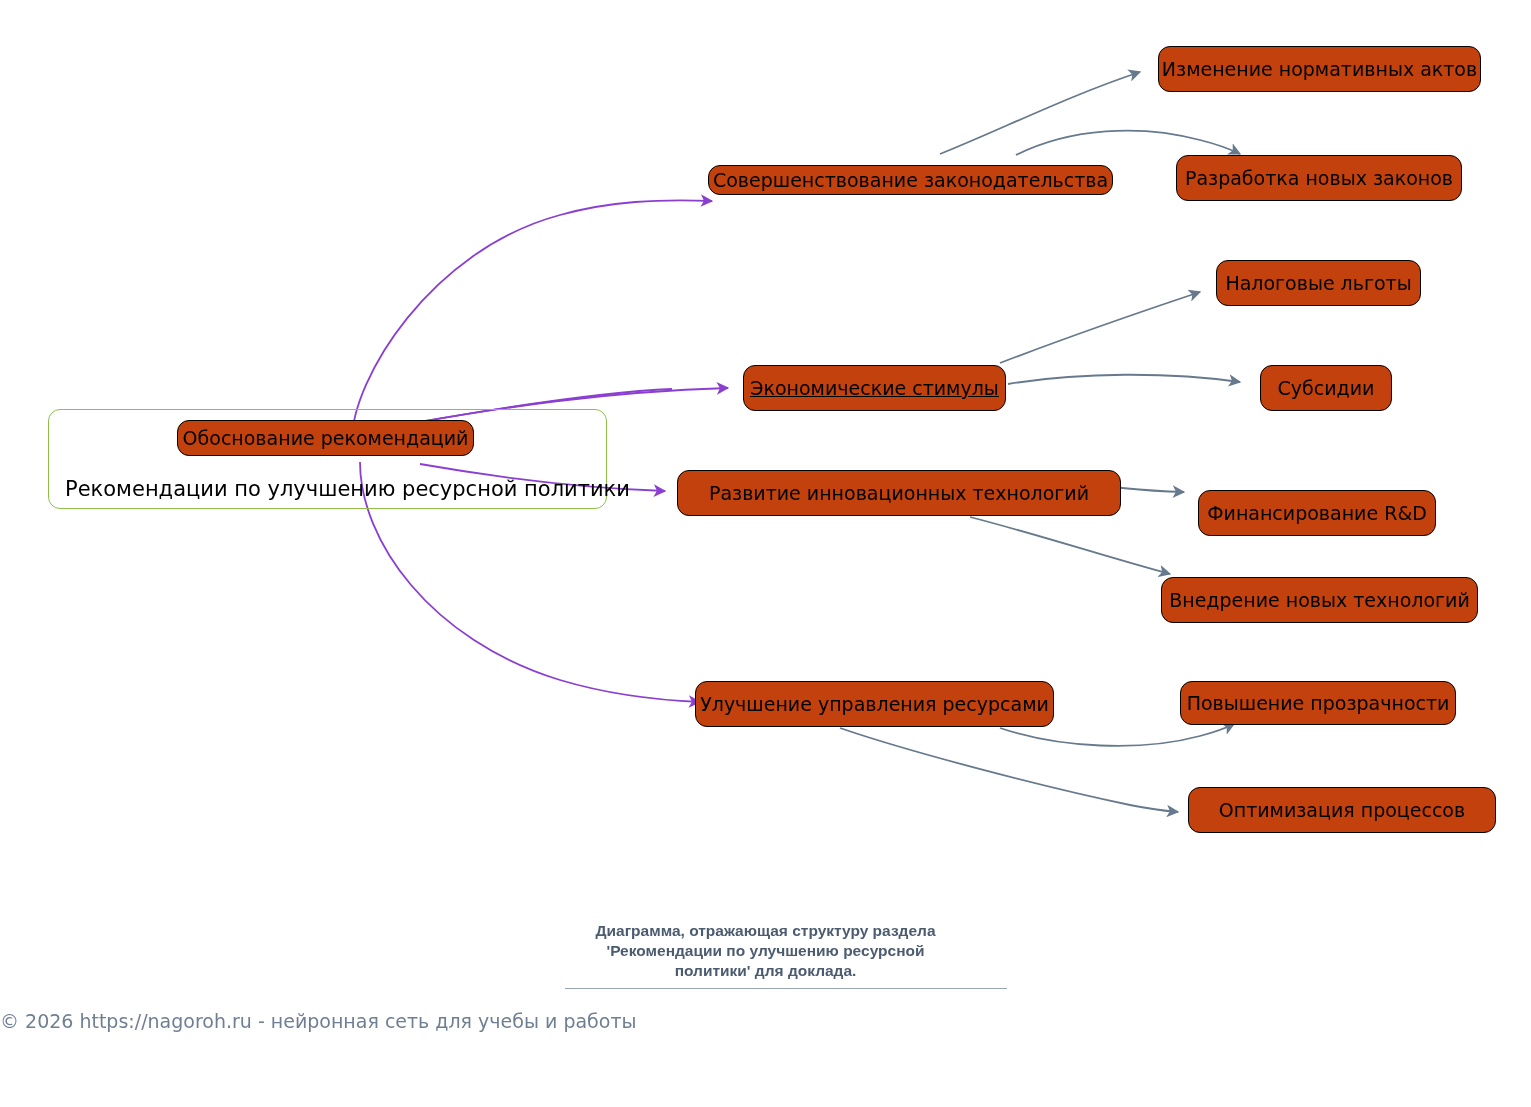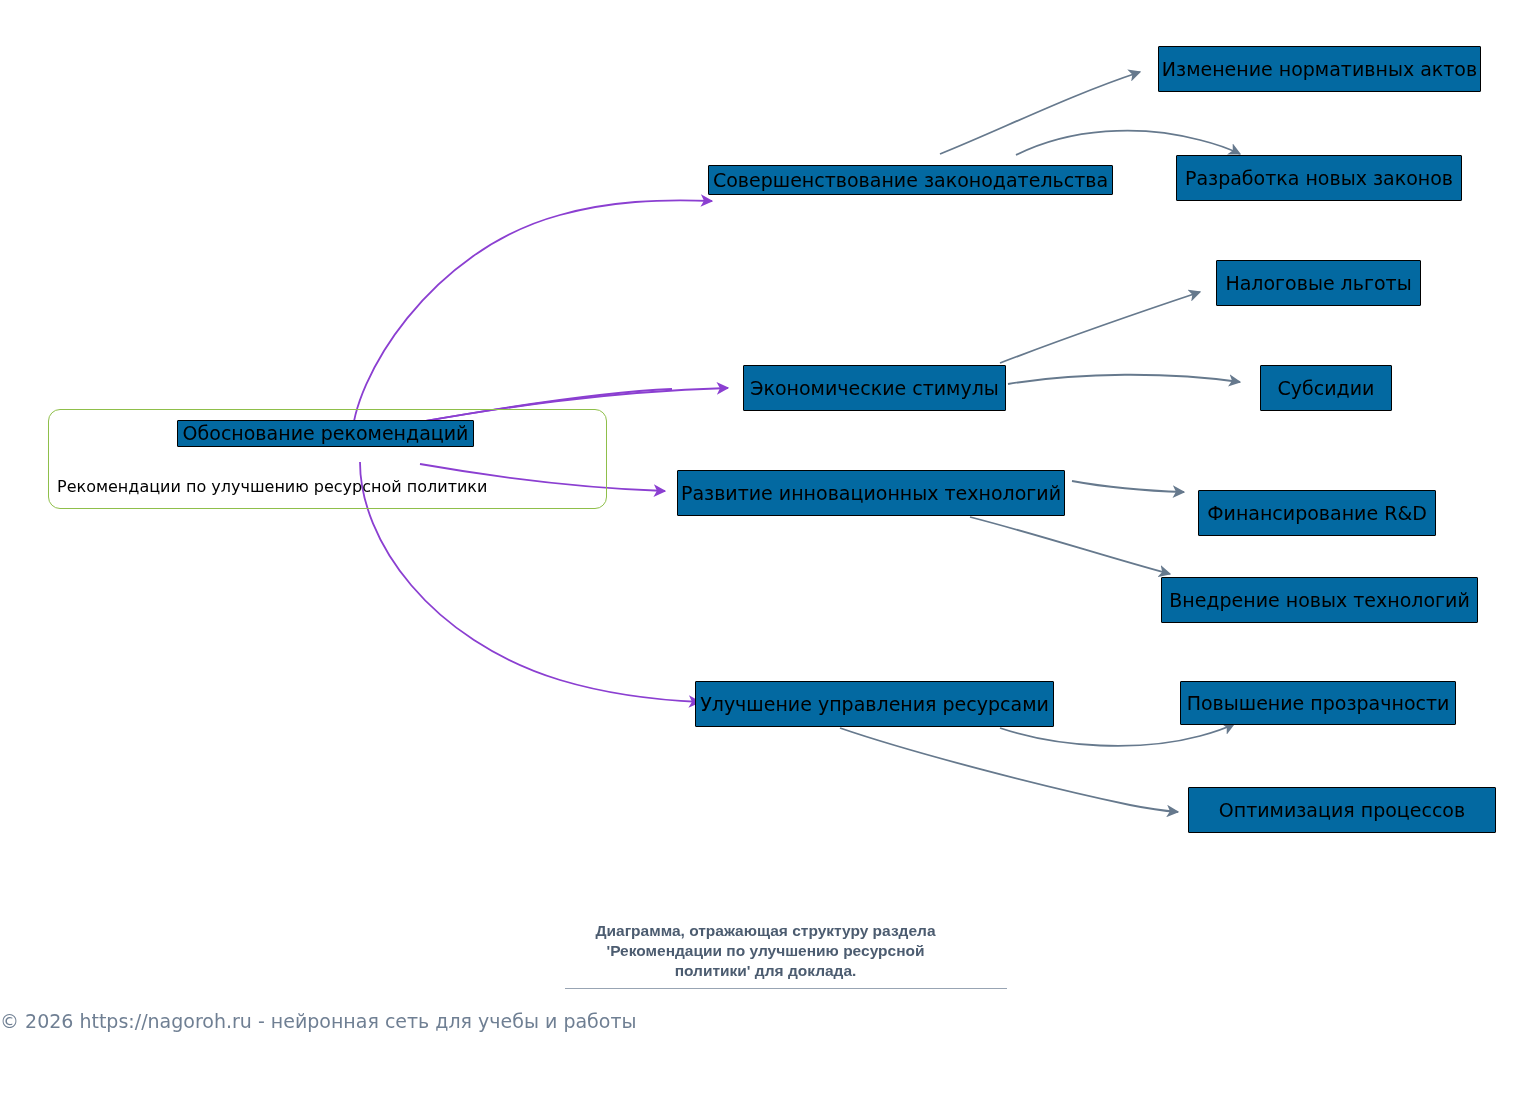--- a/index.html
+++ b/index.html
@@ -23,45 +23,46 @@
   .edge-layer {
     position: absolute;
     left: 0; top: 0;
     width: 1531px;
     height: 1107px;
     pointer-events: none;
   }
   .node {
     position: absolute;
     box-sizing: border-box;
-    background: #0369a1;
+    background: #c2410c;
     border: 1.6px solid #000000;
-    border-radius: 1px;
+    border-radius: 12px;
     display: flex;
     align-items: center;
     justify-content: center;
     color: #000000;
     font-size: 19px;
     line-height: 1;
     white-space: nowrap;
     padding: 0 14px;
   }
   .subgraph {
     position: absolute;
     box-sizing: border-box;
     background: transparent;
     border: 1.8px solid #8fbf4a;
     border-radius: 12px;
   }
   .subgraph-label {
     position: absolute;
     color: #000000;
-    font-size: 16px;
+    font-size: 21px;
     line-height: 1;
     white-space: nowrap;
+    margin-left: 8px;
   }
   .caption {
     position: absolute;
     left: 0;
     width: 1531px;
     text-align: center;
     color: #4c5c70;
     font-weight: bold;
     font-size: 15.5px;
     line-height: 1.45;
@@ -120,45 +121,45 @@
 
     <path d="M 1000,728 C 1060,748 1140,752 1200,736 C 1215,732 1226,728 1234,724" fill="none" stroke="#66798d" stroke-width="1.8" marker-end="url(#arrow-gray)"></path>
 
     <path d="M 840,728 C 910,752 1040,786 1130,805 C 1150,809 1166,811 1178,812" fill="none" stroke="#66798d" stroke-width="1.8" marker-end="url(#arrow-gray)"></path>
   </svg>
 
   <div class="subgraph" style="left:48px; top:409px; width:559px; height:100px;"></div>
 
   <div class="subgraph-label" style="left:57px; top:479px;">Рекомендации по улучшению ресурсной политики</div>
 
-  <div class="node" style="left:177px; top:420px; width:297px; height:27px;">
+  <div class="node" style="left:177px; top:420px; width:297px; height:36px;">
     <span>Обоснование рекомендаций</span>
   </div>
 
   <div class="node" style="left:672px; top:165px; width:405px; height:30px;margin-left:36px;">
     <span>Совершенствование законодательства</span>
   </div>
   <div class="node" style="left:1158px; top:46px; width:323px; height:46px;">
     <span>Изменение нормативных актов</span>
   </div>
   <div class="node" style="left:1176px; top:155px; width:286px; height:46px;">
     <span>Разработка новых законов</span>
   </div>
 
-  <div class="node" style="left:743px; top:365px; width:263px; height:46px;">
+  <div class="node" style="left:743px; top:365px; width:263px; height:46px;text-decoration:underline;">
     <span>Экономические стимулы</span>
   </div>
   <div class="node" style="left:1216px; top:260px; width:205px; height:46px;">
     <span>Налоговые льготы</span>
   </div>
   <div class="node" style="left:1260px; top:365px; width:132px; height:46px;">
     <span>Субсидии</span>
   </div>
 
-  <div class="node" style="left:677px; top:470px; width:388px; height:46px;">
+  <div class="node" style="left:677px; top:470px; width:444px; height:46px;">
     <span>Развитие инновационных технологий</span>
   </div>
   <div class="node" style="left:1198px; top:470px; width:238px; height:46px;margin-top:20px;">
     <span>Финансирование R&amp;D</span>
   </div>
   <div class="node" style="left:1161px; top:577px; width:317px; height:46px;">
     <span>Внедрение новых технологий</span>
   </div>
 
   <div class="node" style="left:695px; top:681px; width:359px; height:46px;">

